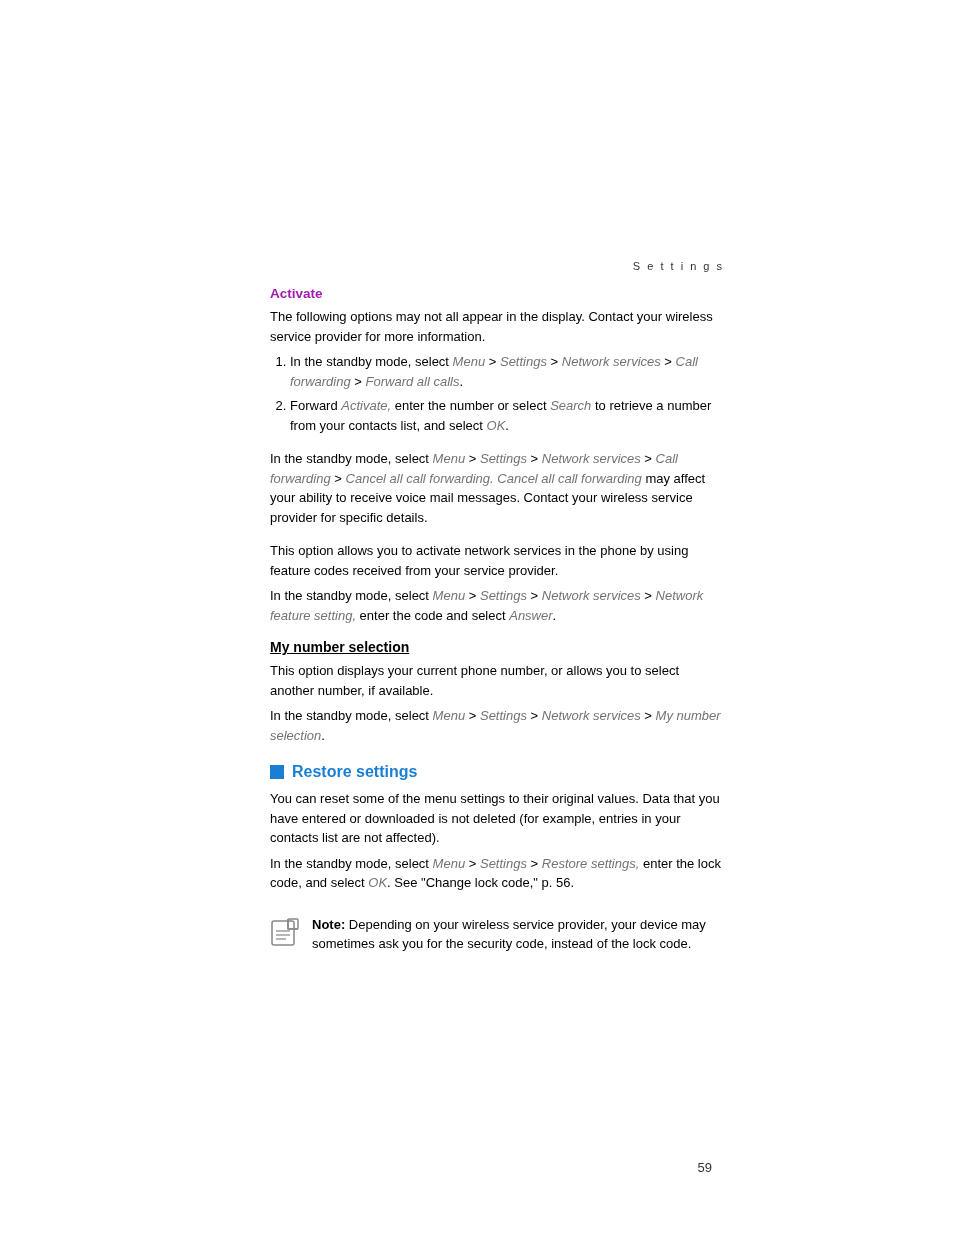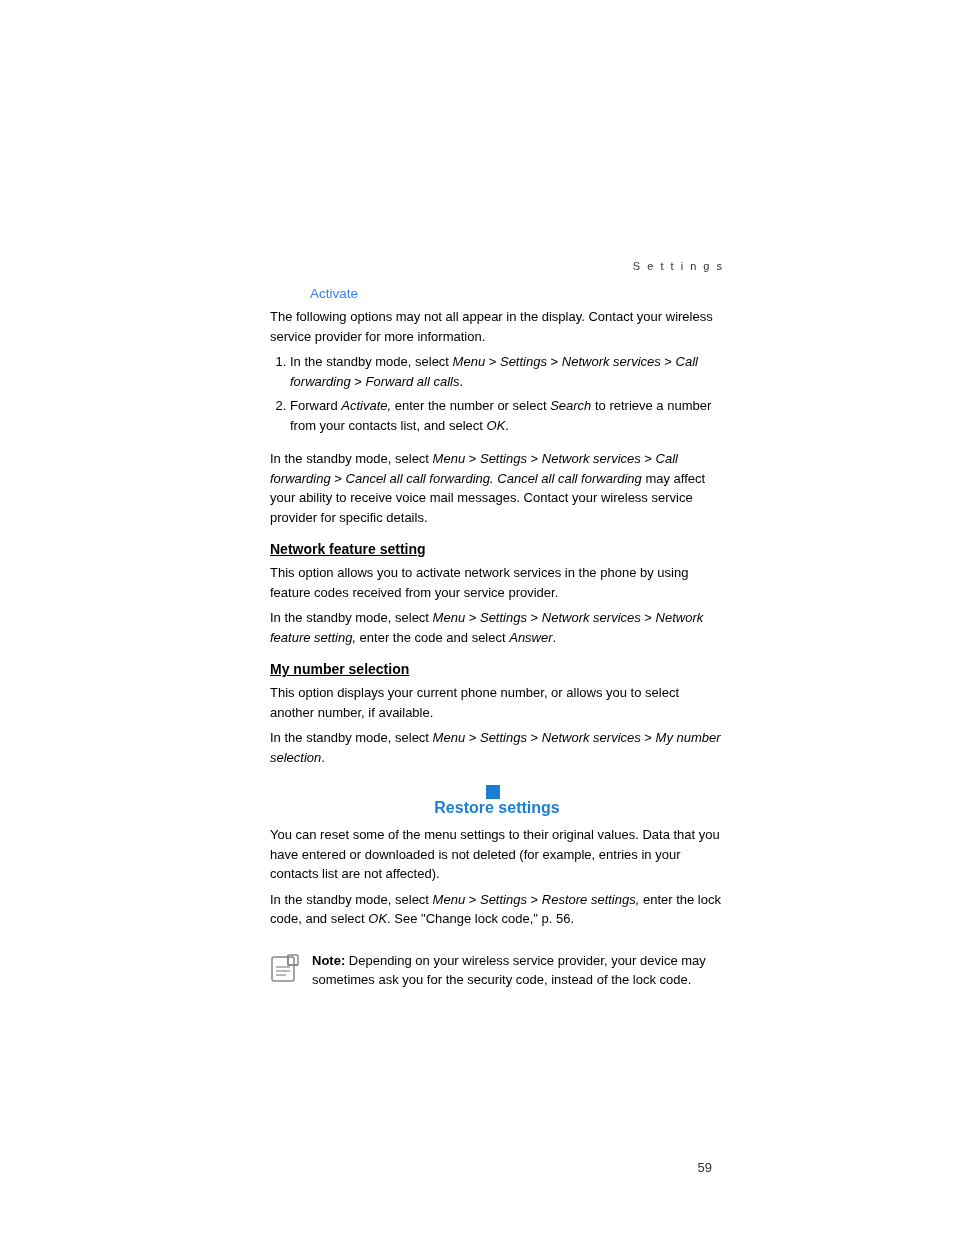--- a/index.html
+++ b/index.html
@@ -25,58 +25,56 @@
     .settings-label {
       text-align: right;
       font-size: 11px;
       letter-spacing: 2px;
       color: #333;
       margin-bottom: 14px;
       font-style: normal;
     }
     .section-heading {
       font-size: 13.5px;
-      font-weight: normal;
+      font-weight: bold;
       margin-bottom: 6px;
-      color: #3b82f6;
-      margin-left: 40px;
+      color: #a21caf;
     }
     .underlined-heading {
       font-size: 14px;
       font-weight: bold;
       text-decoration: underline;
       margin-bottom: 6px;
       color: #000;
     }
     .restore-heading-block {
       display: flex;
       align-items: center;
       margin-bottom: 8px;
       margin-top: 18px;
-      flex-direction: column;
     }
     .blue-square {
       width: 14px;
       height: 14px;
       background-color: #1a7fd4;
       margin-right: 8px;
       flex-shrink: 0;
     }
     .restore-heading-text {
       font-size: 16px;
       font-weight: bold;
       color: #1a7fd4;
     }
     p {
       margin-bottom: 6px;
       line-height: 1.5;
       font-size: 13px;
     }
     .link {
-      color: #000000;
+      color: #737373;
       font-style: italic;
     }
     ol {
       margin-left: 20px;
       margin-bottom: 8px;
     }
     ol li {
       margin-bottom: 5px;
       line-height: 1.5;
       font-size: 13px;
@@ -132,21 +130,20 @@
       </ol>
     </div>
 
     <div class="section-block">
       <p>
         <span>In the standby mode, select </span><span class="link">Menu</span><span> &gt; </span><span class="link">Settings</span><span> &gt; </span><span class="link">Network services</span><span> &gt; </span><span class="link">Call forwarding</span><span> &gt; </span><span class="link">Cancel all call forwarding.</span><span> </span><span class="link">Cancel all call forwarding</span><span> may affect your ability to receive voice mail messages. Contact your wireless service provider for specific details.</span>
       </p>
     </div>
 
     <div class="section-block">
-      <div class="underlined-heading">Network feature setting</div>
       <p>This option allows you to activate network services in the phone by using feature codes received from your service provider.</p>
       <p>
         <span>In the standby mode, select </span><span class="link">Menu</span><span> &gt; </span><span class="link">Settings</span><span> &gt; </span><span class="link">Network services</span><span> &gt; </span><span class="link">Network feature setting,</span><span> enter the code and select </span><span class="link">Answer</span><span>.</span>
       </p>
     </div>
 
     <div class="section-block">
       <div class="underlined-heading">My number selection</div>
       <p>This option displays your current phone number, or allows you to select another number, if available.</p>
       <p>

